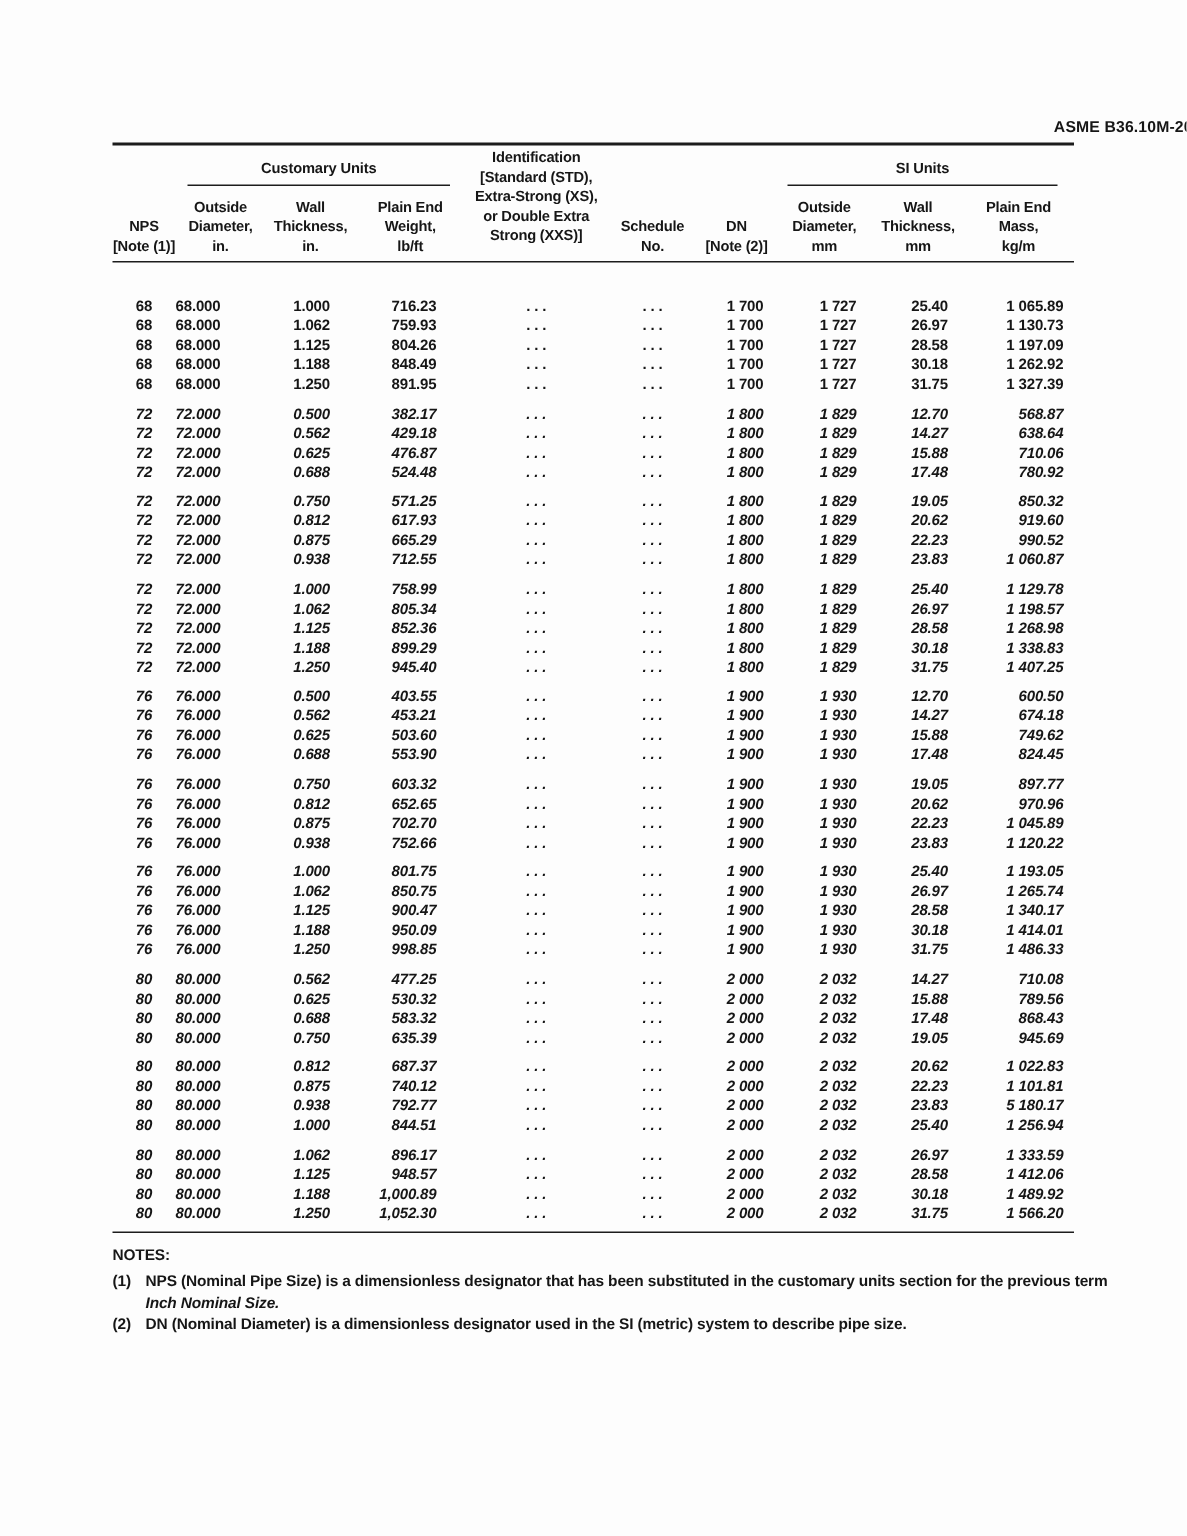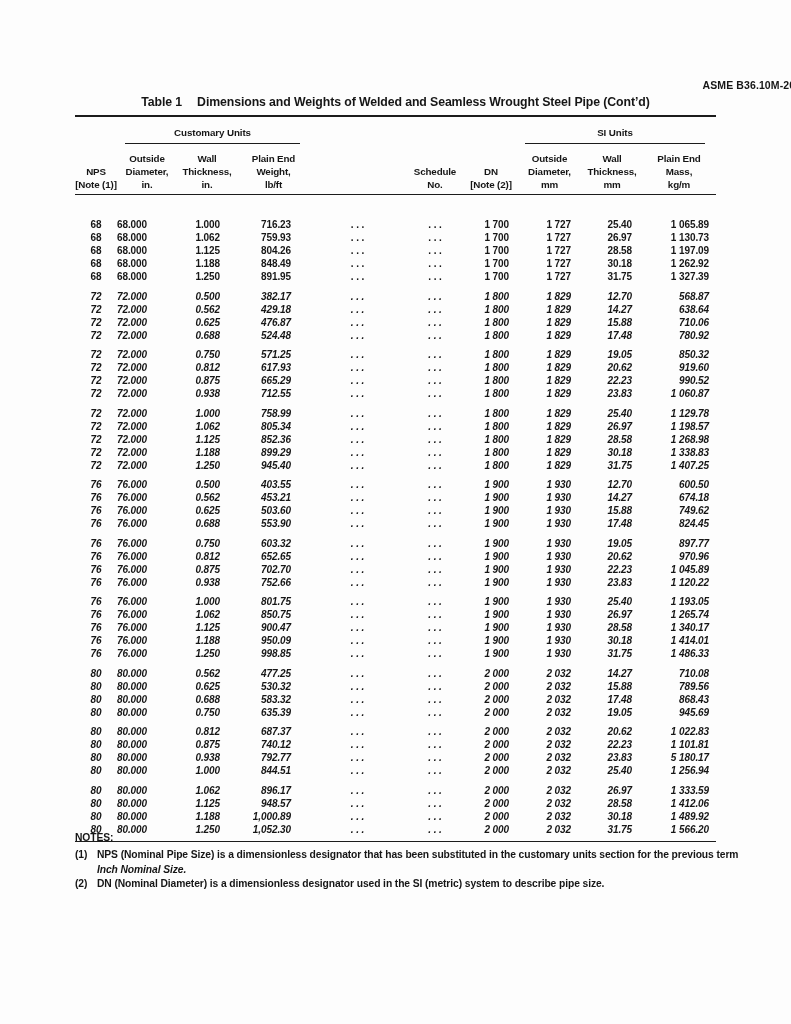--- a/index.html
+++ b/index.html
@@ -73,24 +73,20 @@
 </style>
 </head>
 <body>
 
 <div class="page">
 
   <div class="running-head">ASME B36.10M-2015</div>
 
   <div class="table-block">
 
-    <div class="table-title">
-      <span>Table 1</span>
-      <span>Dimensions and Weights of Welded and Seamless Wrought Steel Pipe (Cont’d)</span>
-    </div>
 
     <div class="rule-top"></div>
 
     <div class="thead">
       <div class="hcol hc1 b3">
         <div>NPS</div>
         <div>[Note (1)]</div>
       </div>
 
       <div class="spanner span-customary">Customary Units</div>
@@ -104,20 +100,27 @@
         <div>Wall</div>
         <div>Thickness,</div>
         <div>in.</div>
       </div>
       <div class="hcol hc4 b3">
         <div>Plain End</div>
         <div>Weight,</div>
         <div>lb/ft</div>
       </div>
 
+      <div class="hcol hc5 h-ident">
+        <div>Identification</div>
+        <div>[Standard (STD),</div>
+        <div>Extra-Strong (XS),</div>
+        <div>or Double Extra</div>
+        <div>Strong (XXS)]</div>
+      </div>
 
       <div class="hcol hc6 b3">
         <div>Schedule</div>
         <div>No.</div>
       </div>
       <div class="hcol hc7 b3">
         <div>DN</div>
         <div>[Note (2)]</div>
       </div>
 

